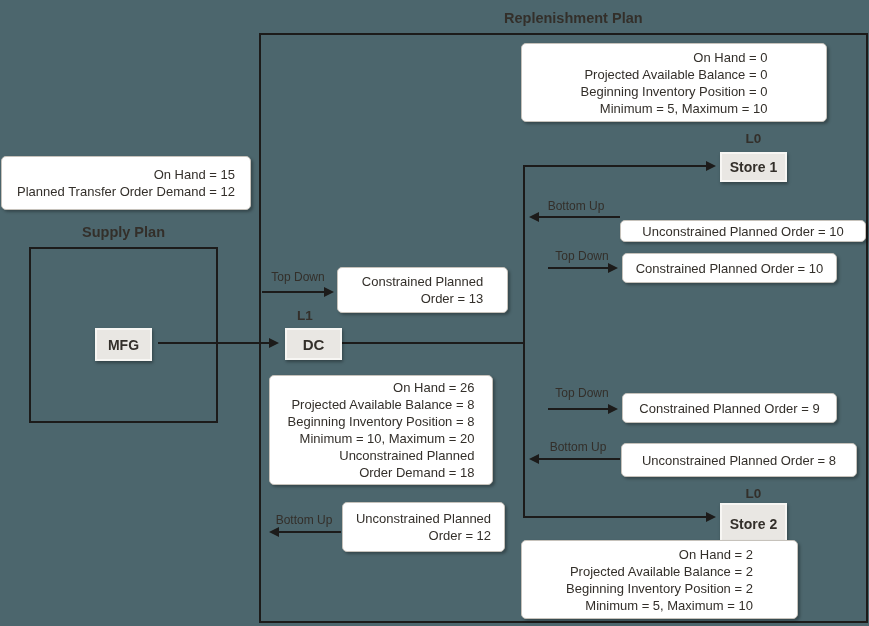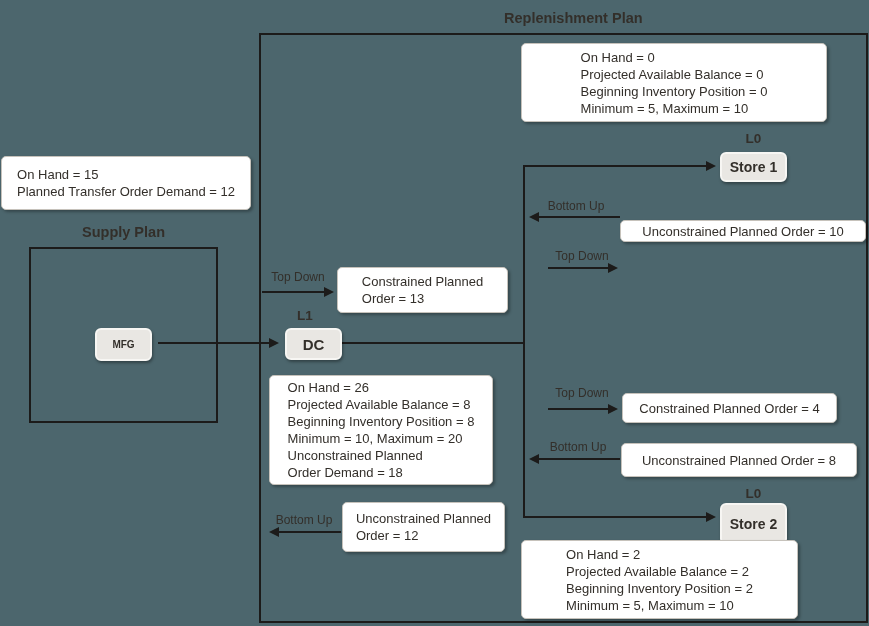--- a/index.html
+++ b/index.html
@@ -19,26 +19,26 @@
   }
   .section-title{
     position:absolute;color:var(--text,#332f2a);
     font-size:14.5px;font-weight:bold;z-index:2;white-space:nowrap;
   }
   .infobox{
     position:absolute;background:var(--box-bg,#ffffff);
     border:1px solid var(--box-border,#c6c2bb);border-radius:5px;
     box-shadow:2px 2px 3px rgba(0,0,0,0.3);
     color:var(--text,#332f2a);font-size:13px;line-height:17px;
-    display:flex;align-items:center;justify-content:center;text-align:left;
+    display:flex;align-items:center;justify-content:center;text-align:right;
     white-space:pre-line;box-sizing:border-box;z-index:3;padding:2px 4px;
   }
   .node{
     position:absolute;background:var(--node-bg,#e9e7e3);
-    border:2px solid var(--node-border,#f7f6f3);border-radius:6px;
+    border:2px solid var(--node-border,#f7f6f3);border-radius:0;
     box-shadow:1px 2px 3px rgba(0,0,0,0.35);
     color:var(--text,#332f2a);font-weight:bold;
     display:flex;align-items:center;justify-content:center;
     box-sizing:border-box;z-index:3;
   }
   .level-label{
     position:absolute;color:var(--text,#332f2a);font-size:13.5px;
     font-weight:bold;text-align:center;z-index:2;
   }
   .flow-label{
@@ -69,21 +69,21 @@
     <line x1="523" y1="166" x2="714" y2="166" marker-end="url(#ah)"></line>
     <line x1="523" y1="517" x2="714" y2="517" marker-end="url(#ah)"></line>
     <line x1="262" y1="292" x2="332" y2="292" marker-end="url(#ah)"></line>
     <line x1="341" y1="532" x2="271" y2="532" marker-end="url(#ah)"></line>
     <line x1="620" y1="217" x2="531" y2="217" marker-end="url(#ah)"></line>
     <line x1="548" y1="268" x2="616" y2="268" marker-end="url(#ah)"></line>
     <line x1="548" y1="409" x2="616" y2="409" marker-end="url(#ah)"></line>
     <line x1="620" y1="459" x2="531" y2="459" marker-end="url(#ah)"></line>
   </svg>
 
-  <div class="node" style="left:95px;top:328px;width:57px;height:33px;font-size:10px;">MFG</div>
+  <div class="node" style="left:95px;top:328px;width:57px;height:33px;font-size:14px;">MFG</div>
   <div class="node" style="left:285px;top:328px;width:57px;height:32px;font-size:15px;">DC</div>
   <div class="node" style="left:720px;top:152px;width:67px;height:30px;font-size:14px;">Store 1</div>
   <div class="node" style="left:720px;top:503px;width:67px;height:42px;font-size:14px;">Store 2</div>
 
   <div class="level-label" style="left:285px;top:308px;width:40px;">L1</div>
   <div class="level-label" style="left:720px;top:131px;width:67px;">L0</div>
   <div class="level-label" style="left:720px;top:486px;width:67px;">L0</div>
 
   <div class="infobox" style="left:1px;top:156px;width:250px;height:54px;">On Hand = 15
 Planned Transfer Order Demand = 12</div>
@@ -100,21 +100,22 @@
   <div class="infobox" style="left:521px;top:540px;width:277px;height:79px;">On Hand = 2
 Projected Available Balance = 2
 Beginning Inventory Position = 2
 Minimum = 5, Maximum = 10</div>
 
   <div class="infobox" style="left:337px;top:267px;width:171px;height:46px;">Constrained Planned
 Order = 13</div>
   <div class="infobox" style="left:342px;top:502px;width:163px;height:50px;">Unconstrained Planned
 Order = 12</div>
   <div class="infobox" style="left:620px;top:192px;width:246px;height:22px;margin-top:28px;">Unconstrained Planned Order = 10</div>
-  <div class="infobox" style="left:622px;top:393px;width:215px;height:30px;">Constrained Planned Order = 4</div>
+  <div class="infobox" style="left:622px;top:253px;width:215px;height:30px;">Constrained Planned Order = 10</div>
+  <div class="infobox" style="left:622px;top:393px;width:215px;height:30px;">Constrained Planned Order = 9</div>
   <div class="infobox" style="left:621px;top:443px;width:236px;height:34px;">Unconstrained Planned Order = 8</div>
 
   <div class="flow-label" style="left:262px;top:270px;width:72px;">Top Down</div>
   <div class="flow-label" style="left:266px;top:513px;width:76px;">Bottom Up</div>
   <div class="flow-label" style="left:538px;top:199px;width:76px;">Bottom Up</div>
   <div class="flow-label" style="left:546px;top:249px;width:72px;">Top Down</div>
   <div class="flow-label" style="left:546px;top:386px;width:72px;">Top Down</div>
   <div class="flow-label" style="left:540px;top:440px;width:76px;">Bottom Up</div>
 
 </div>

